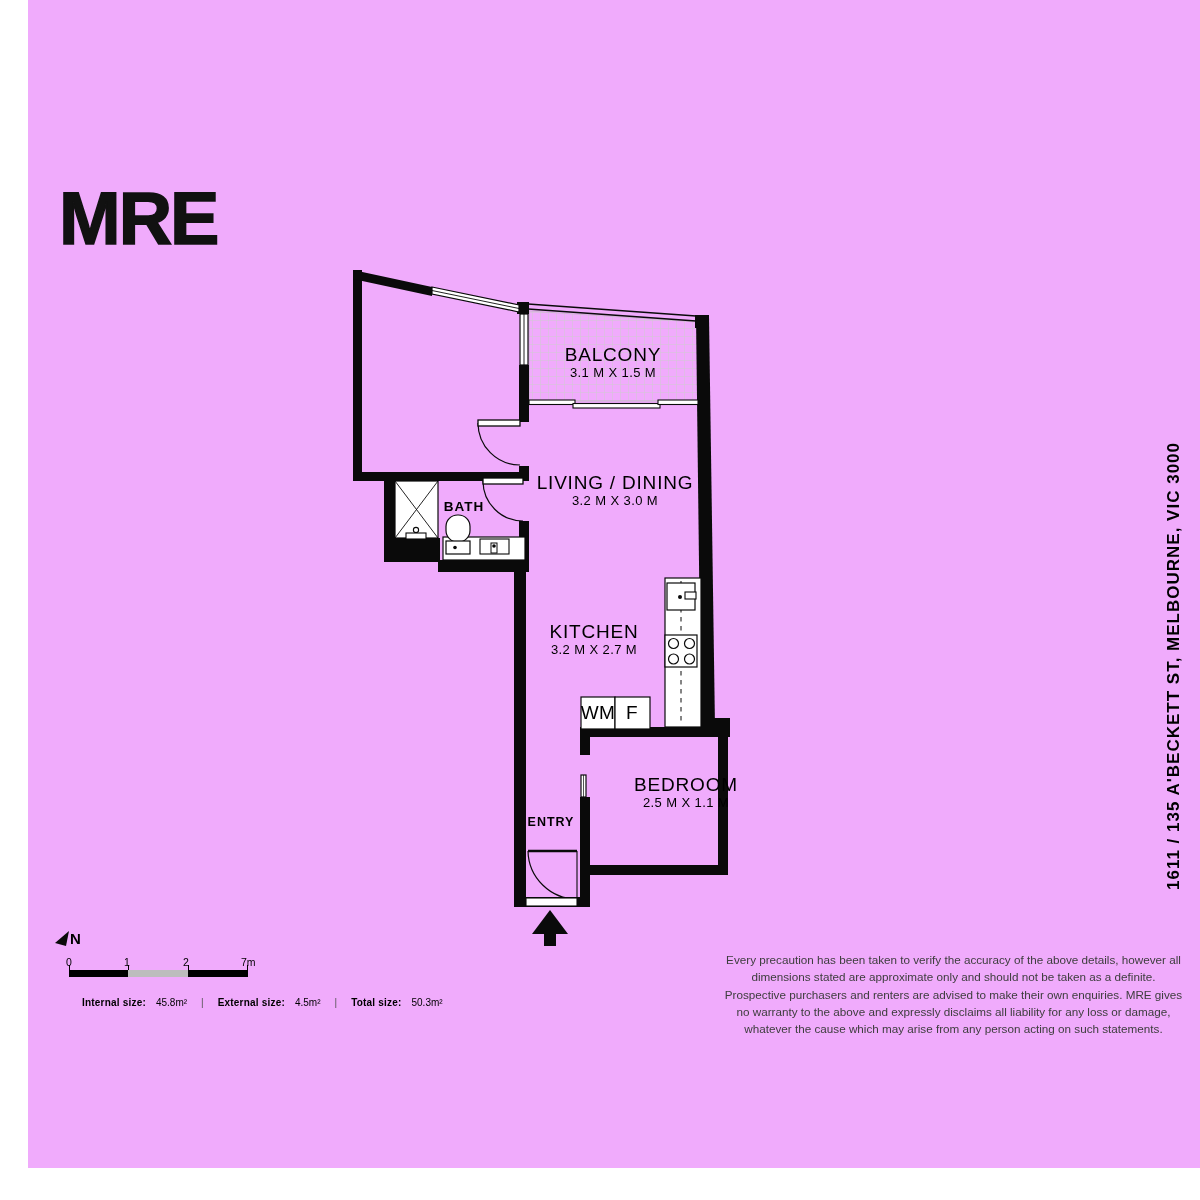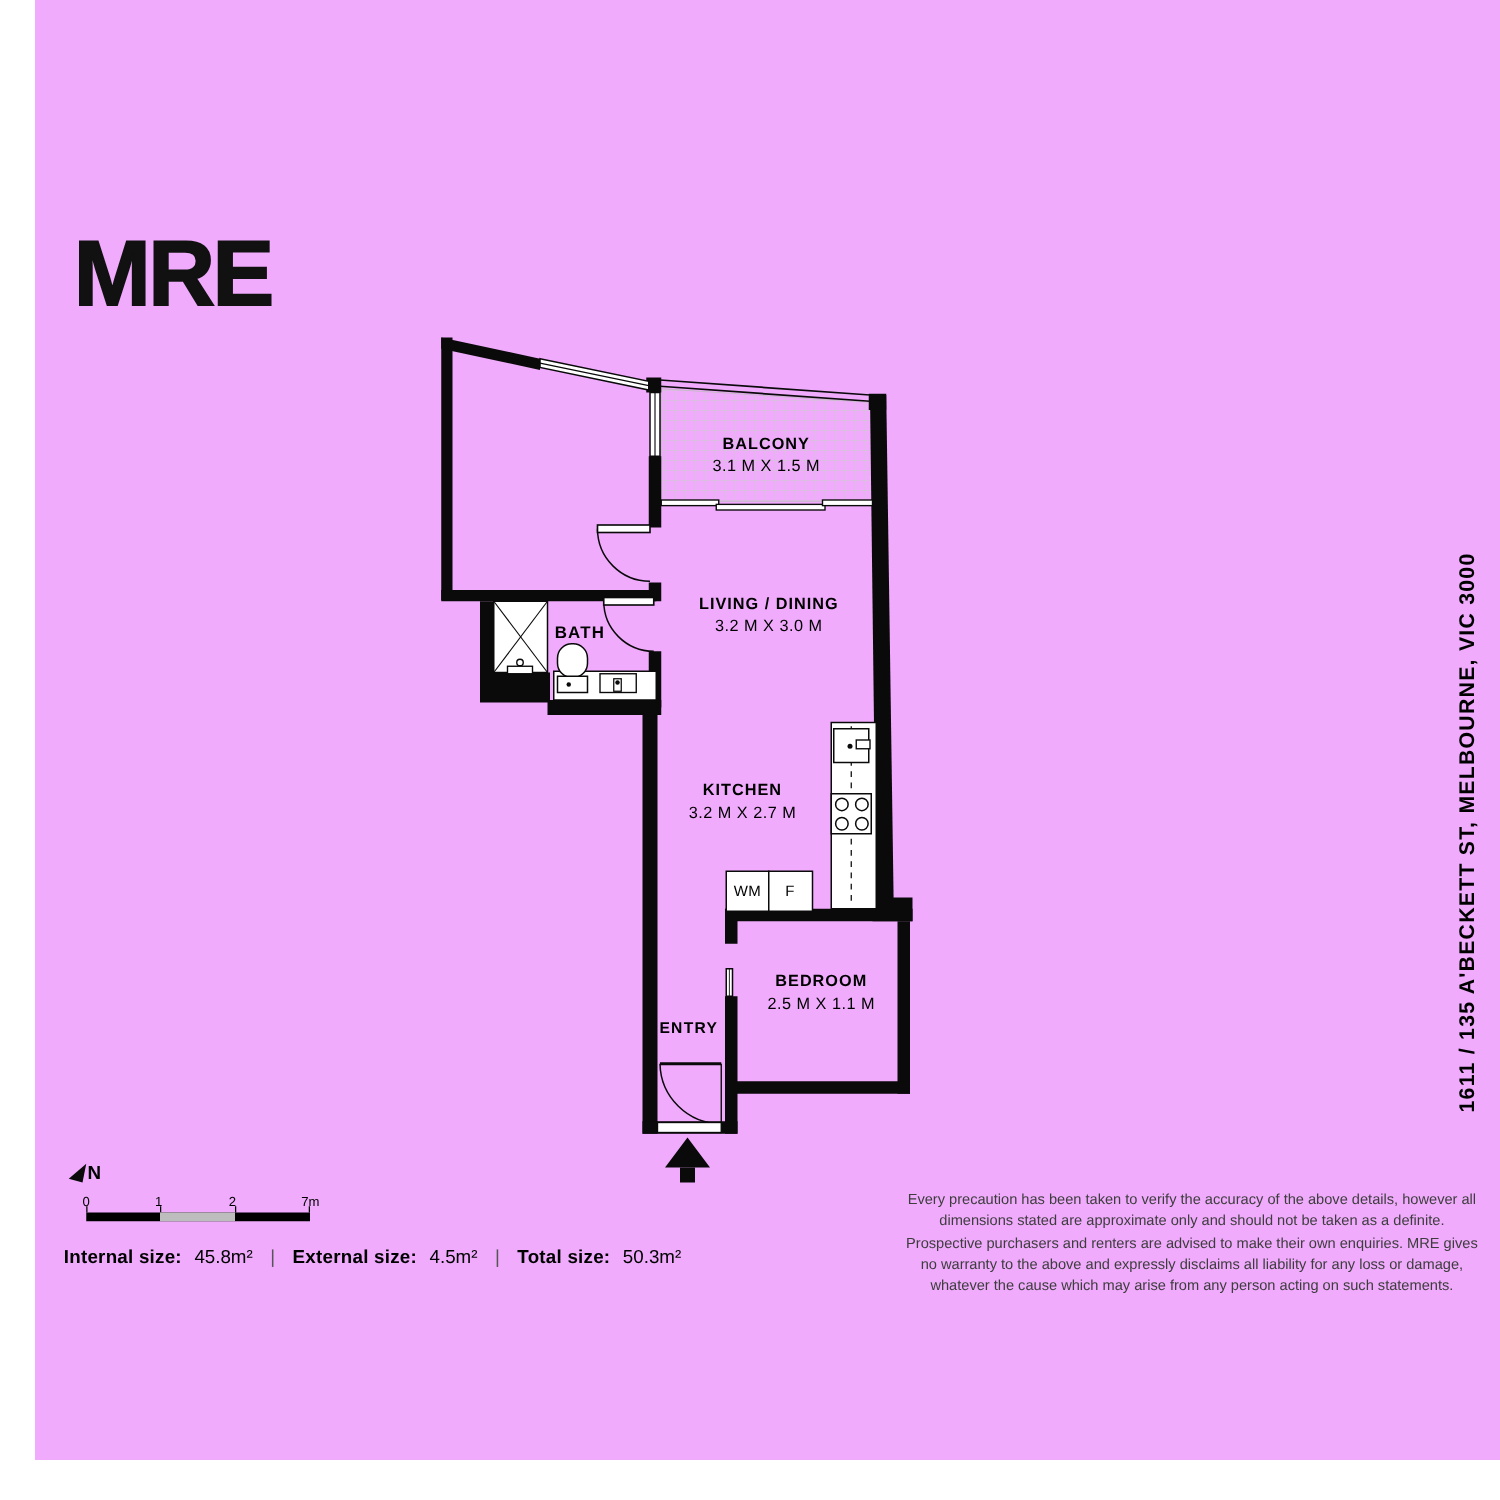--- a/index.html
+++ b/index.html
@@ -2,34 +2,34 @@
 <html><head>
 <meta charset="utf-8">
 <style>
   html,body{margin:0;padding:0;background:#ffffff;}
   .canvas{position:relative;width:1200px;height:1168px;background:#f0abfc;overflow:hidden;
           font-family:"Liberation Sans", sans-serif;color:#000;margin-left:28px;}
   .logo{position:absolute;left:31px;top:176px;font-size:74px;font-weight:bold;
         letter-spacing:-2px;color:#111;-webkit-text-stroke:1.5px #111;}
   .plan{position:absolute;left:0;top:0;width:1200px;height:1200px;}
   .room-label{position:absolute;transform:translate(-50%,-50%);text-align:center;white-space:nowrap;}
-  .room-label .rname{font-size:13px;font-weight:bold;letter-spacing:.8px;line-height:15px;white-space:normal;}
+  .room-label .rname{font-size:19px;font-weight:normal;letter-spacing:.8px;line-height:15px;white-space:normal;}
   .room-label .rdims{font-size:13px;font-weight:400;letter-spacing:.4px;line-height:17px;margin-top:2px;}
-  .small-label{position:absolute;transform:translate(-50%,-50%);font-size:12px;letter-spacing:.3px;}
+  .small-label{position:absolute;transform:translate(-50%,-50%);font-size:19px;letter-spacing:.3px;}
   .bold-label{position:absolute;transform:translate(-50%,-50%);font-size:13px;font-weight:bold;letter-spacing:1px;}
   .address{position:absolute;left:1146px;top:666px;transform:translate(-50%,-50%) rotate(-90deg);
            white-space:nowrap;font-weight:bold;font-size:17px;letter-spacing:1px;}
   .compass{position:absolute;left:26px;top:928px;width:60px;height:24px;}
   .compass .n{position:absolute;left:16px;top:2px;font-weight:bold;font-size:15px;}
   .scalebar{position:absolute;left:41px;top:956px;width:200px;height:24px;font-size:10.5px;}
   .scalebar .tick-label{position:absolute;top:0;}
   .scalebar .tickmark{position:absolute;top:9px;width:1px;height:5px;background:#000;}
   .scalebar .bar{position:absolute;top:14px;left:0;height:7px;width:179px;background:#000;}
   .scalebar .bar .mid{position:absolute;left:59px;top:0;width:60px;height:7px;background:#bdbdbd;}
-  .sizesrow{position:absolute;left:23px;top:997px;font-size:15px;white-space:nowrap;}
+  .sizesrow{position:absolute;left:54px;top:997px;font-size:10px;white-space:nowrap;}
   .sizesrow b{font-weight:bold;letter-spacing:.2px;}
   .sizesrow .val{margin-left:10px;}
   .sizesrow .sep{margin:0 14px;color:#555;font-weight:400;}
   .disclaimer{position:absolute;right:42px;top:951px;width:465px;text-align:center;
               font-size:11.7px;line-height:1.48;color:#3d3d3d;}
 </style>
 </head>
 <body>
 
 <div class="canvas">
@@ -159,21 +159,21 @@
   <div class="room-label" style="left:587px;top:492px">
     <div class="rname">LIVING / DINING</div>
     <div class="rdims">3.2 M X 3.0 M</div>
   </div>
 
   <div class="room-label" style="left:566px;top:641px">
     <div class="rname">KITCHEN</div>
     <div class="rdims">3.2 M X 2.7 M</div>
   </div>
 
-  <div class="room-label" style="left:629px;top:794px">
+  <div class="room-label" style="left:658px;top:794px">
     <div class="rname">BEDROOM</div>
     <div class="rdims">2.5 M X 1.1 M</div>
   </div>
 
   <div class="bold-label" style="left:436px;top:506px;font-size:13.5px">BATH</div>
 
   <div class="bold-label" style="left:523px;top:822px;font-size:12.5px">ENTRY</div>
 
   <div class="small-label" style="left:570px;top:713px">WM</div>
   <div class="small-label" style="left:604px;top:713px">F</div>

